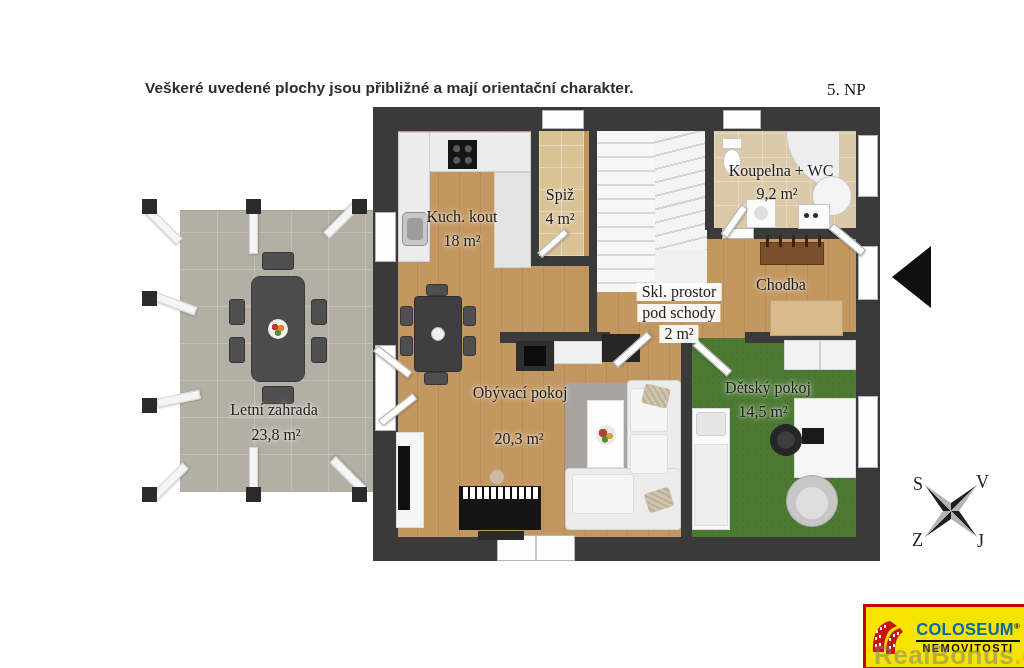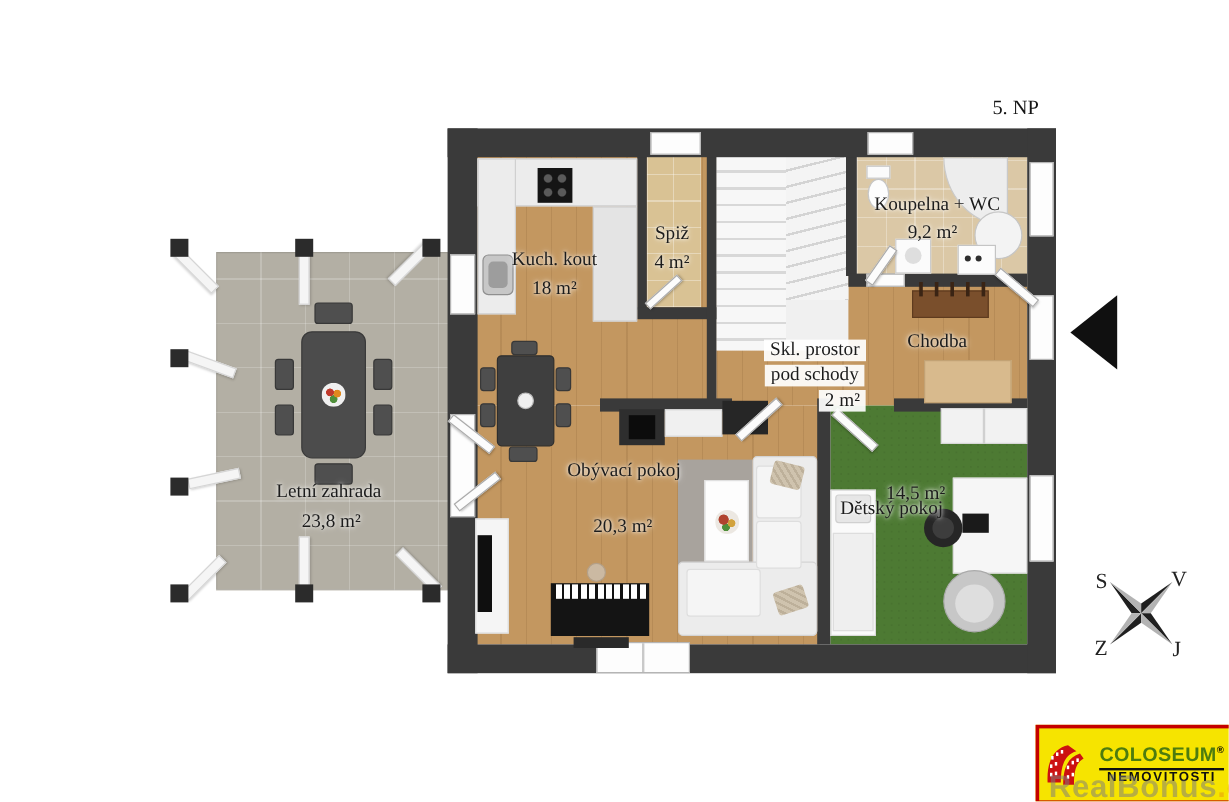--- a/index.html
+++ b/index.html
@@ -35,33 +35,34 @@
   .gchair{position:absolute;background:#4f4f4f;border:1px solid #383838;border-radius:3px;box-sizing:border-box;}
   #disclaimer{position:absolute;left:145px;top:79px;font-size:15.5px;font-weight:600;color:#2e2e2e;}
   #floorlabel{position:absolute;left:827px;top:80px;font-family:"Liberation Serif",serif;
         font-size:17px;color:#141414;}
   #arrow{position:absolute;left:892px;top:246px;width:0;height:0;
         border-top:31px solid transparent;border-bottom:31px solid transparent;
         border-right:39px solid #101010;}
   #logo{position:absolute;left:863px;top:604px;width:158px;height:56px;background:#f6e400;
         border:3px solid #c40000;display:flex;align-items:center;gap:4px;padding:2px 4px;}
   #logo .txt{display:flex;flex-direction:column;align-items:center;flex:1;}
-  #logo .brand{font-size:16.5px;font-weight:bold;color:#4d7c0f;letter-spacing:.3px;line-height:1;}
+  #logo .brand{font-size:16.5px;font-weight:bold;color:#0369a1;letter-spacing:.3px;line-height:1;}
   #logo .reg{font-size:8px;vertical-align:super;font-weight:bold;}
   #logo .rule{width:104px;height:2px;background:#101010;margin:2px 0 1px 0;}
   #logo .sub{font-size:11px;font-weight:bold;color:#101010;letter-spacing:1.4px;line-height:1;}
   #watermark{position:absolute;left:874px;top:640px;font-size:26px;font-weight:bold;
         color:rgba(125,125,125,.52);letter-spacing:.5px;z-index:9;}
   #watermark .cz{color:rgba(235,172,10,.7);}
 </style>
 </head>
 <body>
 
 <div id="canvas">
 
+  <div id="disclaimer">Veškeré uvedené plochy jsou přibližné a mají orientační charakter.</div>
   <div id="floorlabel">5. NP</div>
 
   <div class="abs terrace" style="left:180px;top:210px;width:194px;height:282px;"></div>
 
   <div class="beam" style="left:150px;top:206px;width:46px;height:9px;transform-origin:0 0;transform:rotate(45deg);"></div>
   <div class="beam" style="left:249px;top:212px;width:9px;height:42px;"></div>
   <div class="beam" style="left:362px;top:206px;width:46px;height:9px;transform-origin:0 0;transform:rotate(135deg);"></div>
   <div class="beam" style="left:156px;top:292px;width:44px;height:9px;transform-origin:0 0;transform:rotate(20deg);"></div>
   <div class="beam" style="left:156px;top:399px;width:44px;height:9px;transform-origin:0 0;transform:rotate(-12deg);"></div>
   <div class="beam" style="left:150px;top:495px;width:46px;height:9px;transform-origin:0 0;transform:rotate(-45deg);"></div>
@@ -216,27 +217,27 @@
   <div class="leaf" style="left:378px;top:420px;width:44px;height:8px;transform-origin:0 0;transform:rotate(-38deg);"></div>
 
   <div class="rlbl" style="left:462px;top:208px;">Kuch. kout</div>
   <div class="rlbl" style="left:462px;top:232px;">18 m²</div>
   <div class="rlbl" style="left:560px;top:186px;">Spiž</div>
   <div class="rlbl" style="left:560px;top:210px;">4 m²</div>
   <div class="rlbl" style="left:781px;top:162px;">Koupelna + WC</div>
   <div class="rlbl" style="left:777px;top:185px;">9,2 m²</div>
   <div class="rlbl plate" style="left:679px;top:238px;">Skl. prostor</div>
   <div class="rlbl plate" style="left:679px;top:259px;">pod schody</div>
-  <div class="rlbl plate" style="left:702px;top:280px;">2 m²</div>
+  <div class="rlbl plate" style="left:679px;top:280px;">2 m²</div>
   <div class="rlbl" style="left:781px;top:276px;">Chodba</div>
   <div class="rlbl" style="left:274px;top:401px;">Letní zahrada</div>
   <div class="rlbl" style="left:276px;top:426px;">23,8 m²</div>
   <div class="rlbl" style="left:520px;top:384px;">Obývací pokoj</div>
   <div class="rlbl" style="left:519px;top:430px;">20,3 m²</div>
-  <div class="rlbl" style="left:743px;top:379px;margin-top:36px;">Dětský pokoj</div>
+  <div class="rlbl" style="left:768px;top:379px;">Dětský pokoj</div>
   <div class="rlbl" style="left:763px;top:403px;">14,5 m²</div>
 
   <div id="arrow"></div>
 
   <svg width="58" height="58" viewBox="0 0 58 58" style="position:absolute;left:922px;top:482px;">
     <polygon points="3,3 21,29 29,29" fill="#1f1f1f"></polygon>
       <polygon points="3,3 29,21 29,29" fill="#b3b3b3"></polygon>
     <polygon points="55,3 29,21 29,29" fill="#1f1f1f"></polygon>
       <polygon points="55,3 37,29 29,29" fill="#b3b3b3"></polygon>
     <polygon points="3,55 29,37 29,29" fill="#1f1f1f"></polygon>

